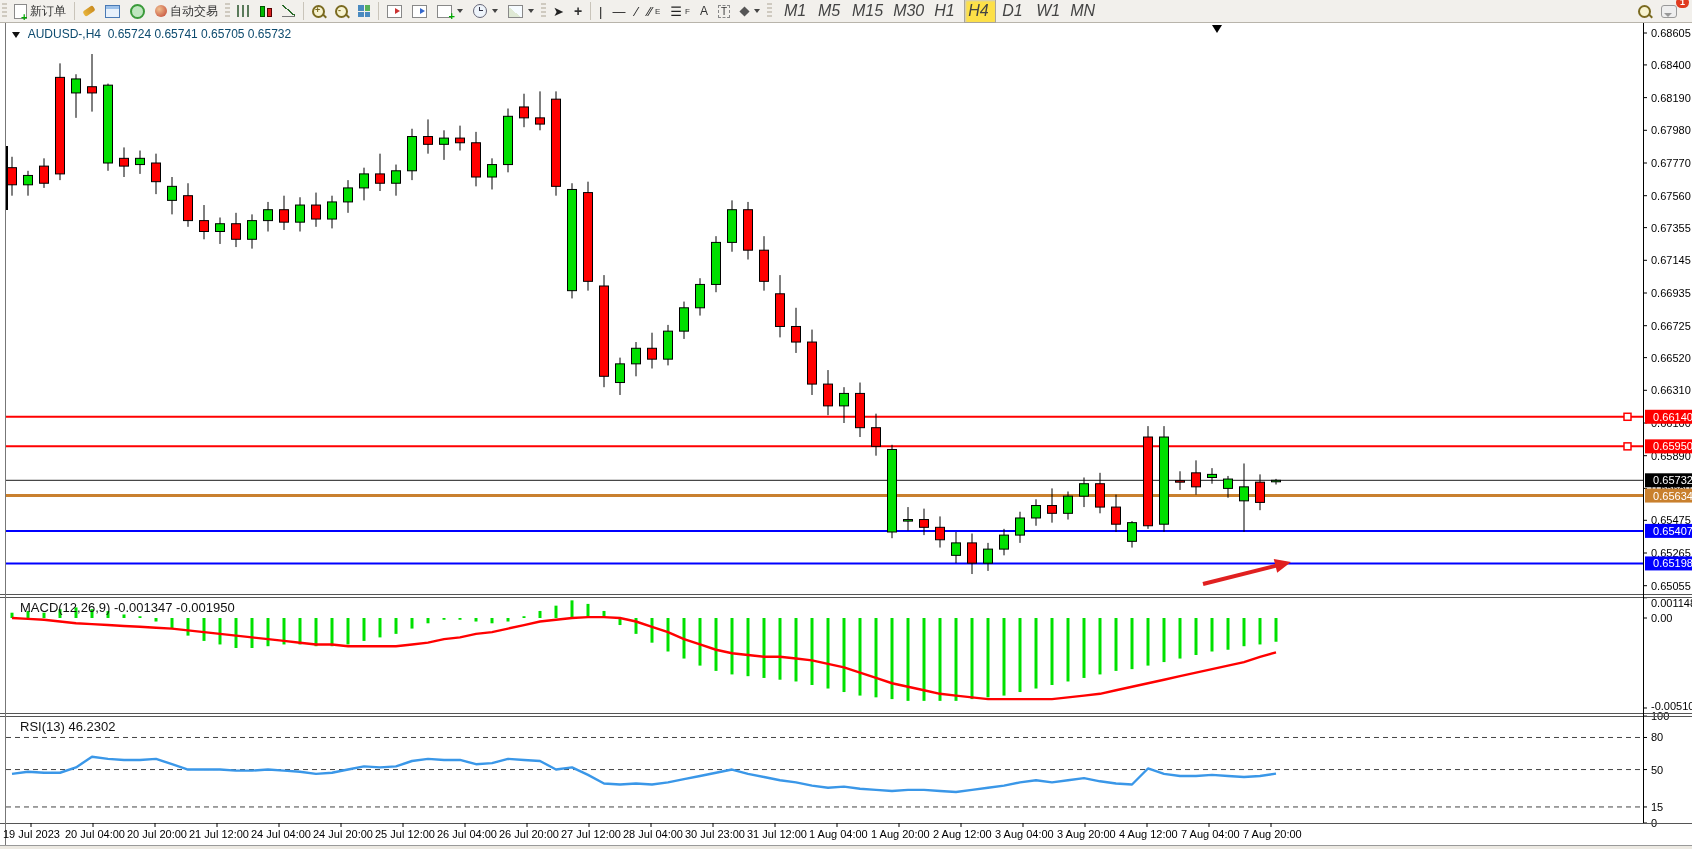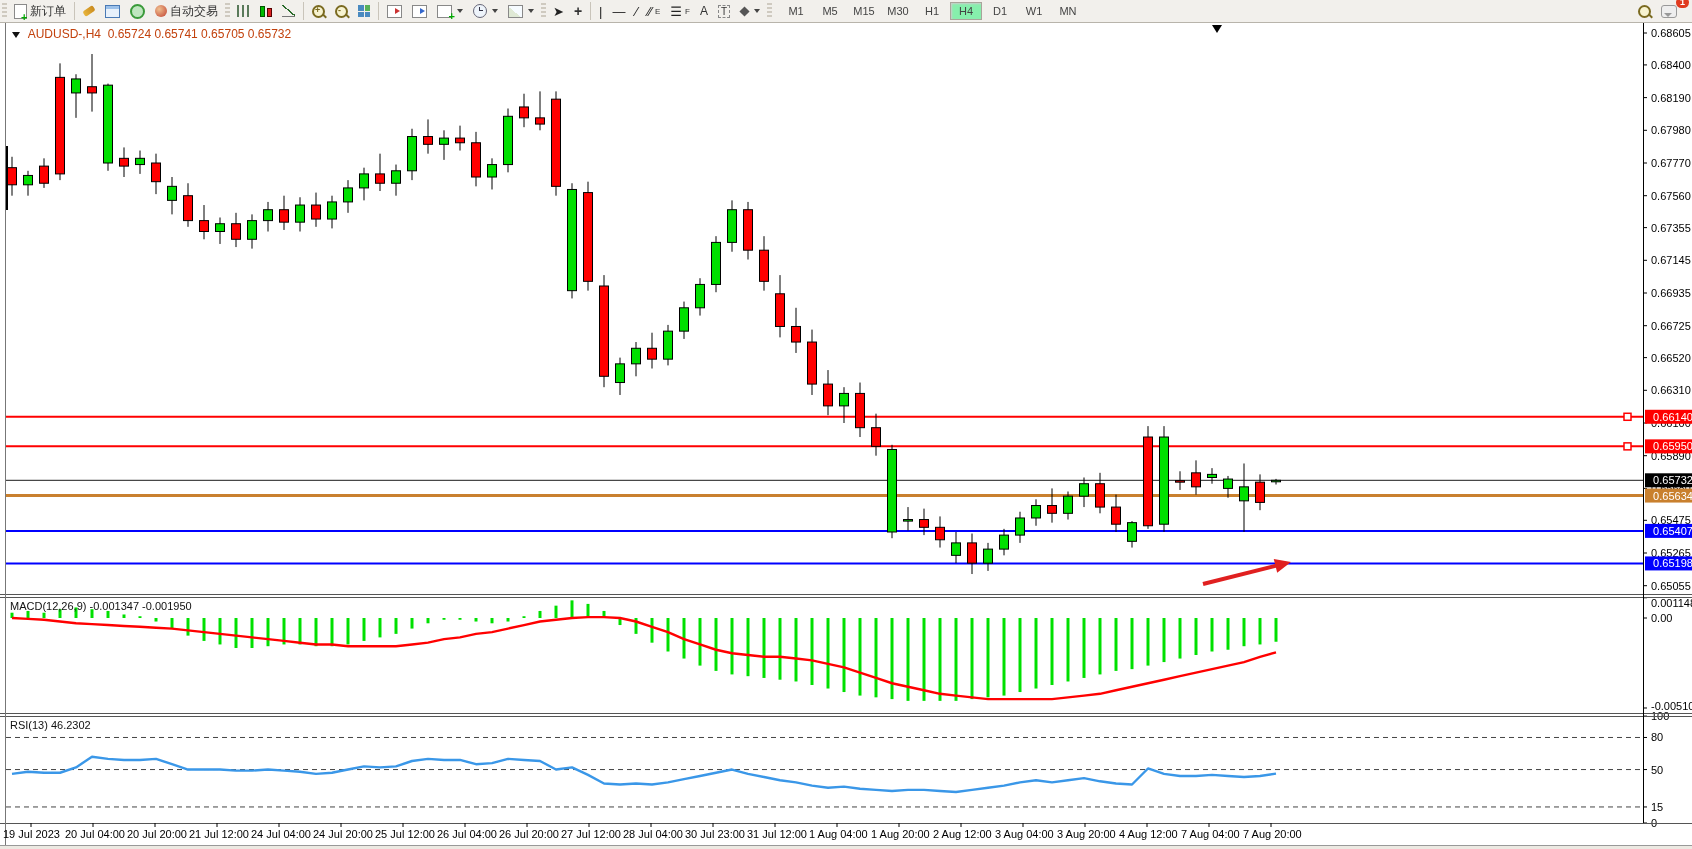--- a/index.html
+++ b/index.html
@@ -35,33 +35,33 @@
   .clock-ic{position:relative;width:12px;height:12px;border-radius:50%;border:1px solid #667;background:#eef4fb;}
   .clock-ic i{position:absolute;left:5px;top:2px;width:1px;height:4px;background:#334;}
   .clock-ic b{position:absolute;left:5px;top:5px;width:4px;height:1px;background:#334;}
   .tmpl-ic{width:13px;height:11px;border:1px solid #888;background:linear-gradient(to top right,#dfe9d5 45%,#f6fbff 45%);}
   .cursor-ic,.glyph{font-size:13px;line-height:13px;color:#222;}
   .cross-ic{font-size:14px;color:#333;font-weight:bold;}
   .tool-letter{font-size:12px;color:#333;}
   .sub-l{font-size:8px;vertical-align:sub;color:#333;}
   .tbox-ic{border:1px dashed #888;padding:0 2px;font-size:10px;color:#333;}
   .arrows-ic{width:9px;height:9px;background:#555;transform:rotate(45deg) scale(.8);}
-  .tf-btn{min-width:24px;text-align:center;padding:2px 3px;font-size:11px;color:#444;border:1px solid transparent;}
-  .tf-active{background:#86efac;border:1px solid #a9a49a;box-shadow:inset 1px 1px 2px #ccc;}
+  .tf-btn{min-width:24px;text-align:left;padding:2px 3px;font-size:16px;color:#444;border:1px solid transparent;font-style:italic;}
+  .tf-active{background:#fde047;border:1px solid #a9a49a;box-shadow:inset 1px 1px 2px #ccc;}
   .chat-wrap{position:relative;margin-right:10px;}
   .chat-ic{width:14px;height:11px;border:1px solid #999;border-radius:3px;background:#eee;position:relative;}
   .chat-ic:after{content:"";position:absolute;left:2px;bottom:-4px;border:4px solid transparent;border-top-color:#999;}
   .badge{position:absolute;top:-4px;right:-8px;background:#e03a1e;color:#fff;font-size:9px;font-weight:bold;
     border-radius:7px;padding:0 4px;line-height:11px;}
   
   #chartwrap{position:absolute;left:0;top:0;width:1692px;height:849px;}
   #chart-svg{position:absolute;left:0;top:0;}
-  #title{position:absolute;left:12px;top:27px;font-size:12px;color:#c2410c;z-index:10;}
+  #title{position:absolute;left:12px;top:27px;font-size:12px;color:#0c4a6e;z-index:10;}
   #title .tri{display:inline-block;width:0;height:0;border-left:4px solid transparent;border-right:4px solid transparent;border-top:6px solid #111;margin-right:5px;}
-  #macd-label,#rsi-label{position:absolute;left:10px;font-size:11px;color:#111;z-index:10;}
+  #macd-label,#rsi-label{position:absolute;left:20px;font-size:13px;color:#111;z-index:10;}
   #macd-label{top:600px;} #rsi-label{top:719px;}
   text{font-family:"Liberation Sans",sans-serif;}
 </style>
 </head>
 <body>
 
 <div id="app">
 
   <div id="chartwrap">
     <svg id="chart-svg" width="1692" height="849">

